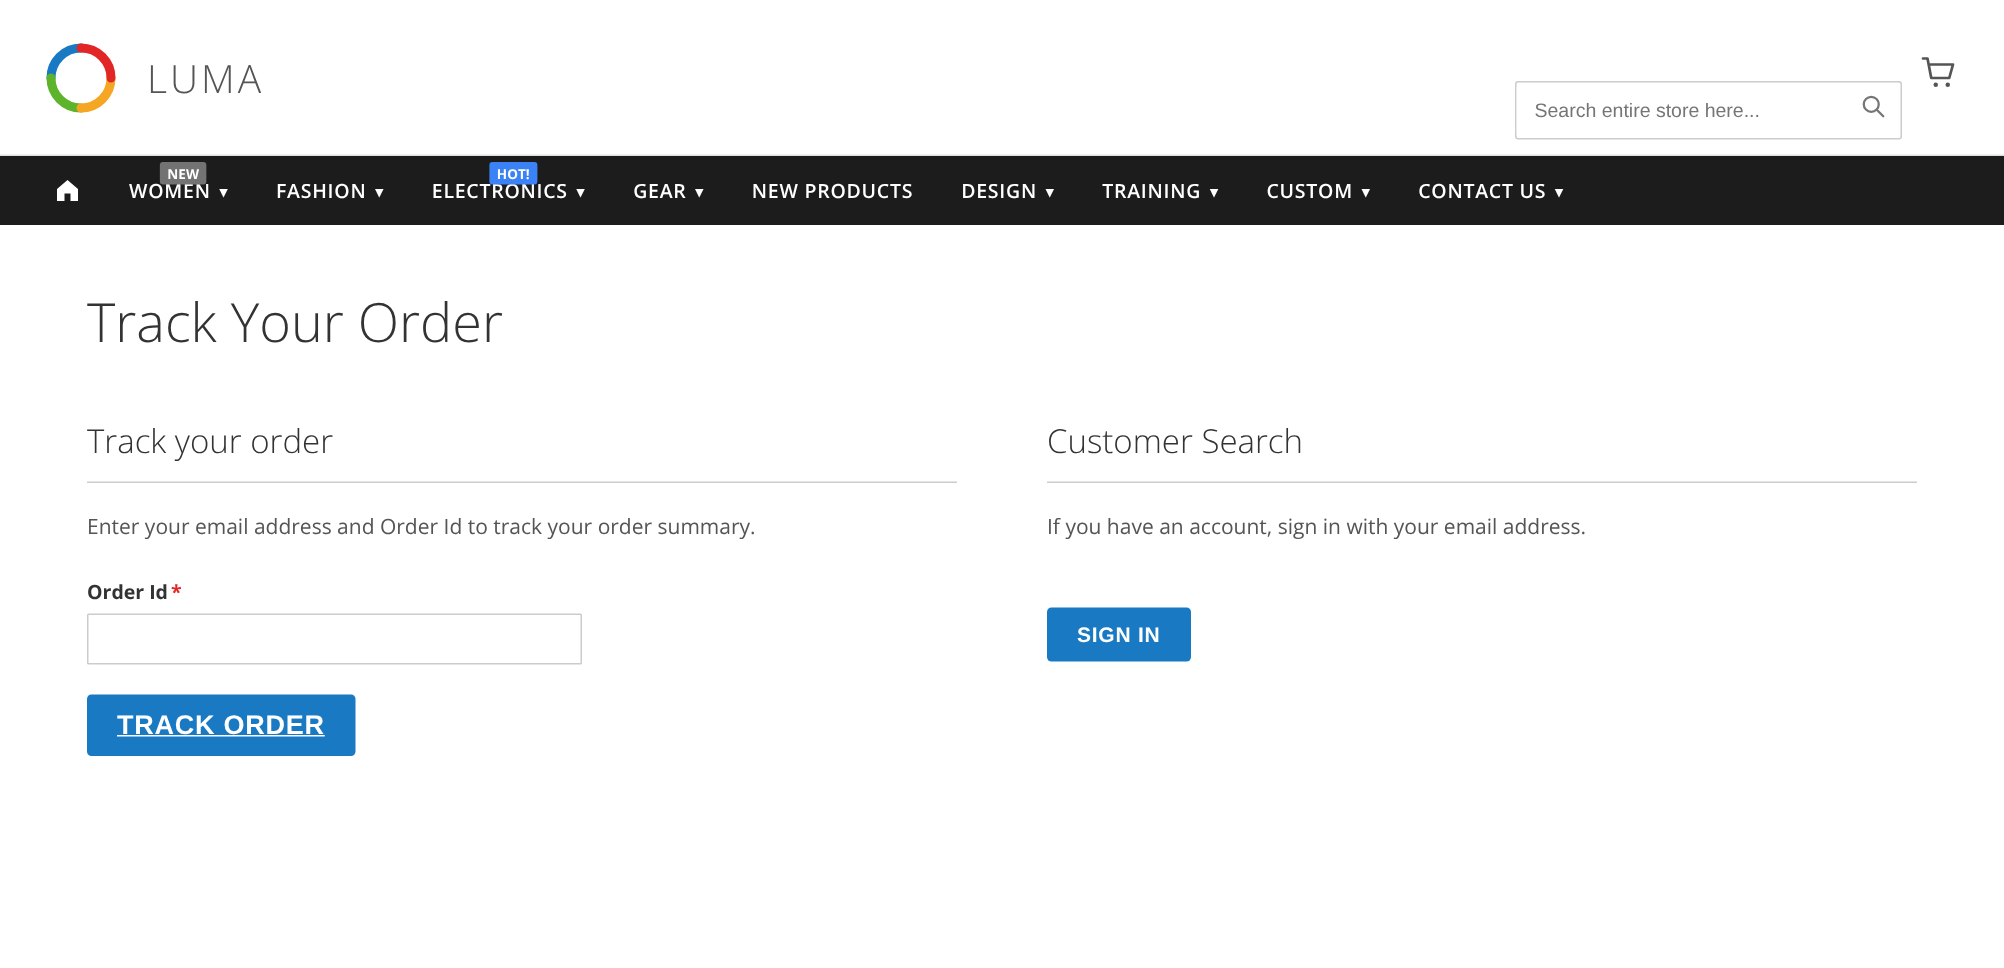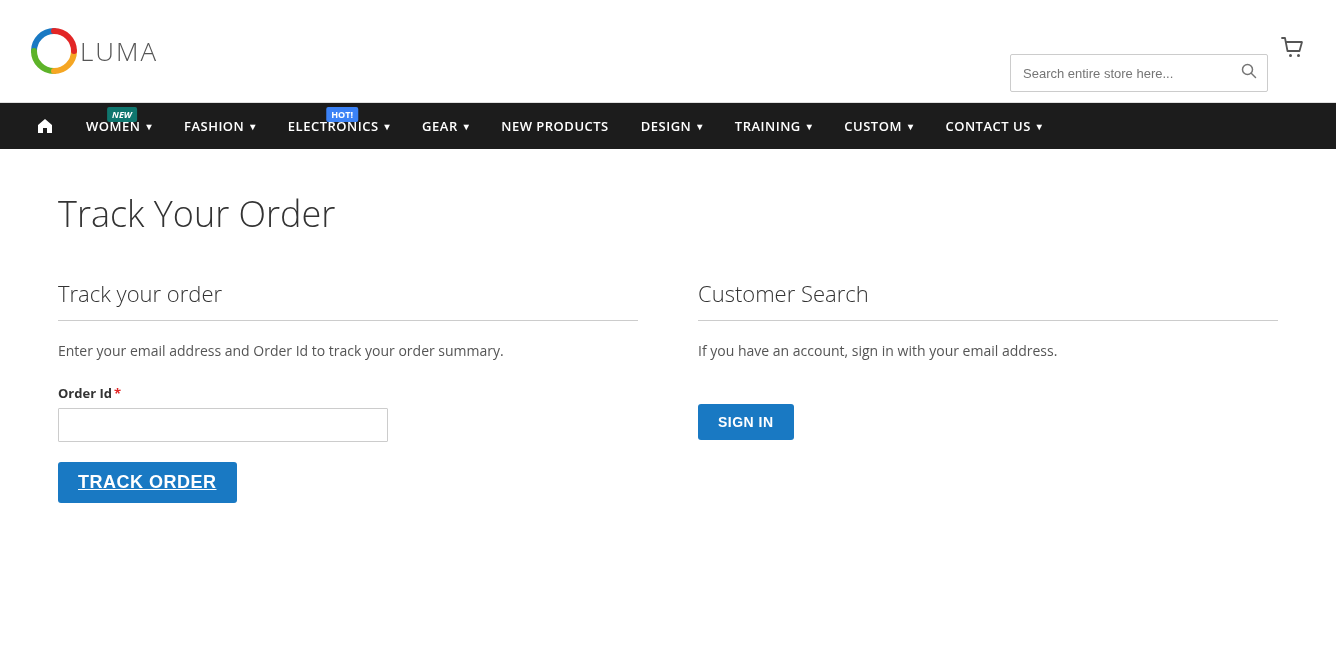--- a/index.html
+++ b/index.html
@@ -9,21 +9,21 @@
     .header {
       display: flex;
       align-items: center;
       justify-content: space-between;
       padding: 10px 30px;
       border-bottom: 1px solid #e0e0e0;
     }
     .logo-area {
       display: flex;
       align-items: center;
-      gap: 2px;
+      gap: 20px;
       text-align: right;
     }
     .logo-icon {
       width: 48px;
       height: 48px;
     }
     .logo-text {
       font-size: 26px;
       font-weight: 300;
       letter-spacing: 2px;
@@ -98,28 +98,27 @@
     .nav-home {
       font-size: 18px;
       padding: 14px 16px;
       color: #fff;
     }
     .badge-new {
       position: absolute;
       top: 4px;
       left: 50%;
       transform: translateX(-40%);
-      background: #0f766e;
+      background: #737373;
       color: #fff;
       font-size: 9px;
       padding: 1px 5px;
       border-radius: 2px;
       font-weight: 700;
       text-transform: uppercase;
-      font-style: italic;
     }
     .badge-hot {
       position: absolute;
       top: 4px;
       left: 50%;
       transform: translateX(-40%);
       background: #3b82f6;
       color: #fff;
       font-size: 9px;
       padding: 1px 5px;

